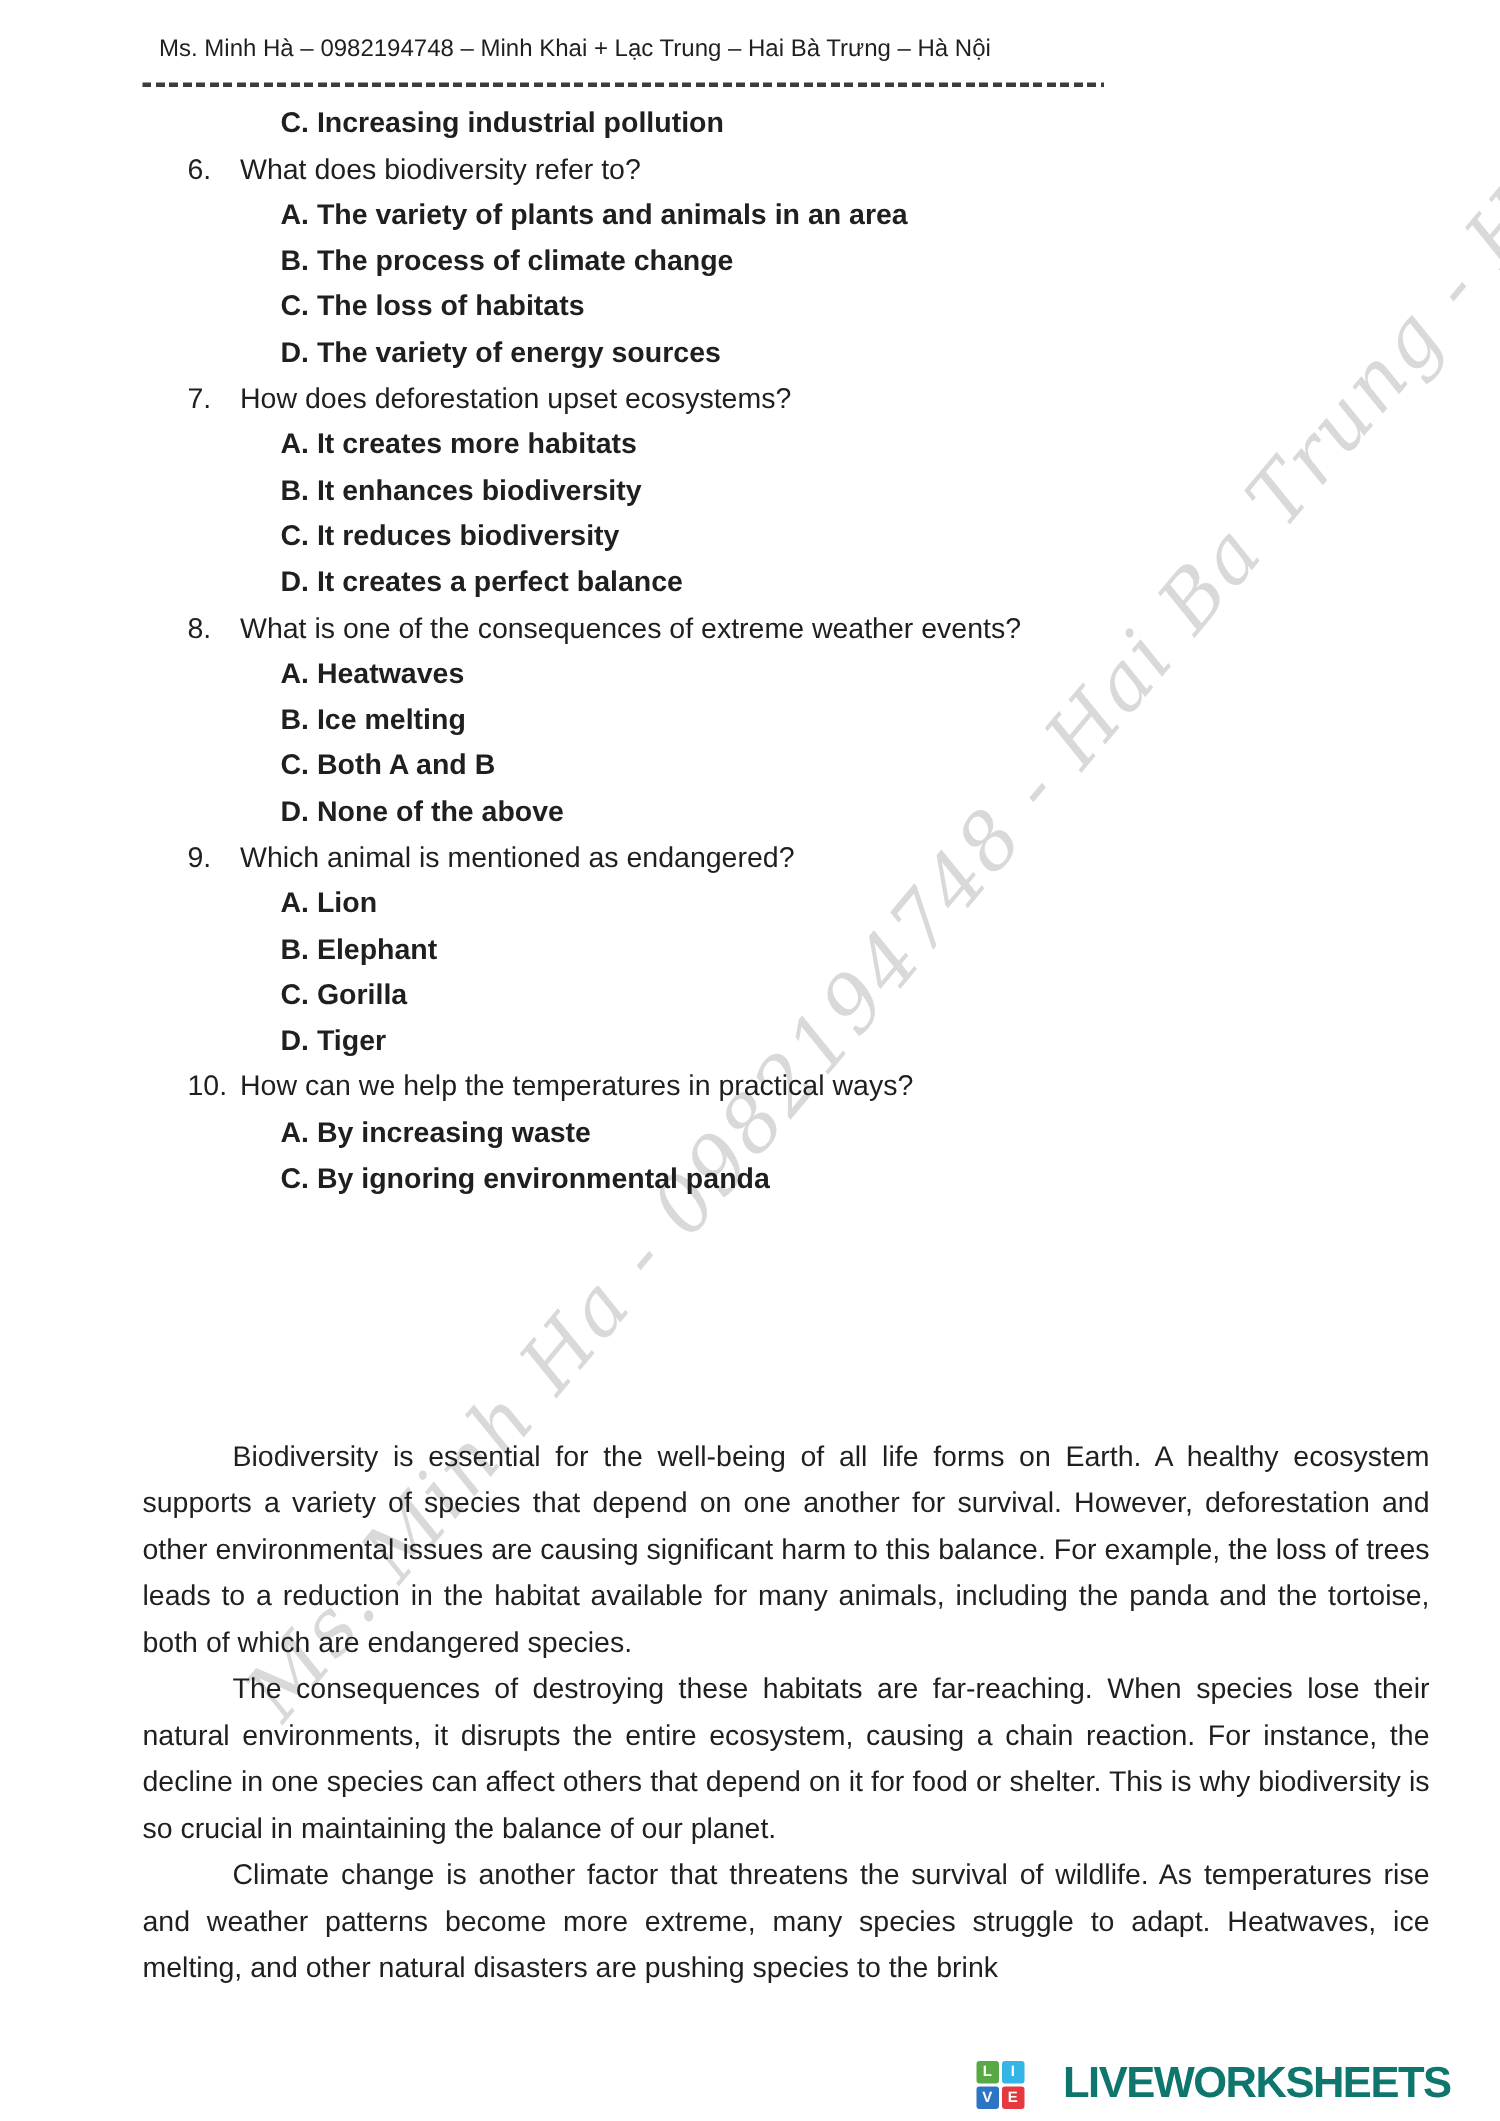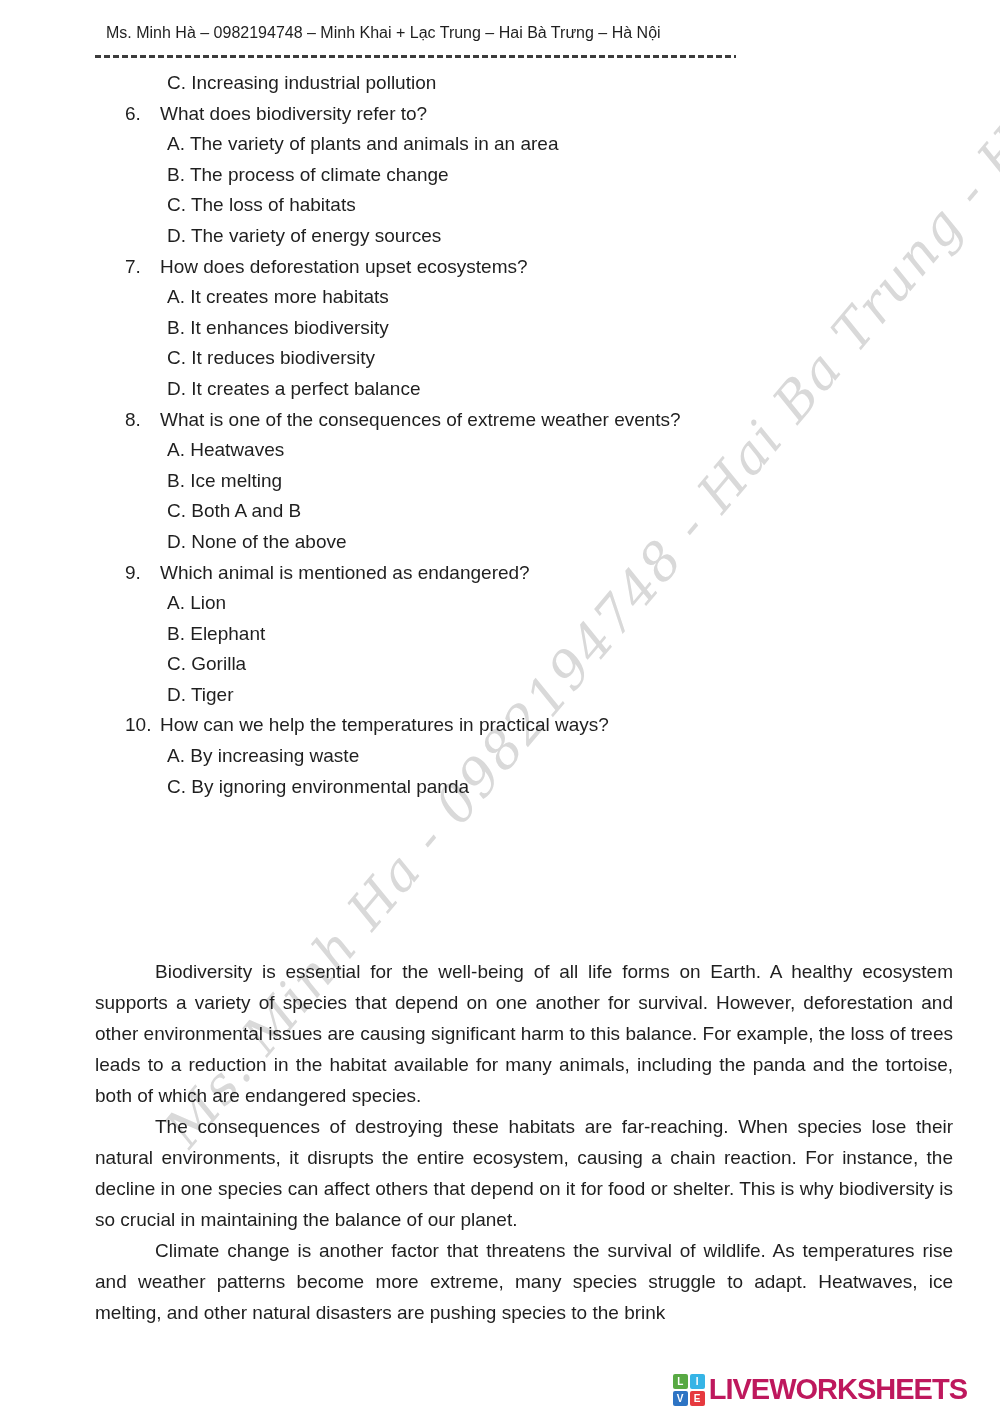--- a/index.html
+++ b/index.html
@@ -33,21 +33,21 @@
   }
   .dash-separator {
     position:absolute; left:95px; top:55px;
     width:641px; height:3px; z-index:1;
     background:repeating-linear-gradient(90deg,#3c3c3c 0 6px, transparent 6px 9px);
   }
   .quiz {
     position:absolute; left:95px; top:68px; width:860px;
     font-size:19px; line-height:30.6px; z-index:1;
   }
-  .opt-line { margin-left:72px; }
+  .opt-line { margin-left:92px;font-weight:bold; }
   .q-line { display:flex; }
   .q-num { flex:0 0 65px; padding-left:30px; }
   .q-txt { flex:1 1 auto; }
   .text2 {
     position:absolute; left:95px; top:956px; width:858px; z-index:1;
   }
   .text2-heading {
     font-size:19px; font-weight:bold; line-height:30px;
   }
   .body-para {
@@ -150,16 +150,16 @@
       </div>
   </div>
 
   <div class="footer-logo">
     <span class="logo-grid" id="logo-grid">
         <span class="logo-sq" style="background: rgb(88, 169, 67);">L</span>
         <span class="logo-sq" style="background: rgb(53, 180, 230);">I</span>
         <span class="logo-sq" style="background: rgb(45, 116, 196);">V</span>
         <span class="logo-sq" style="background: rgb(230, 57, 63);">E</span>
       </span>
-    <span class="brand-text" id="brand-text" style="color: #be185d;">LIVEWORKSHEETS</span>
+    <span class="brand-text" id="brand-text" style="color: #0f766e; margin-left: 22px;">LIVEWORKSHEETS</span>
   </div>
 
 </div>
 
 </body></html>

